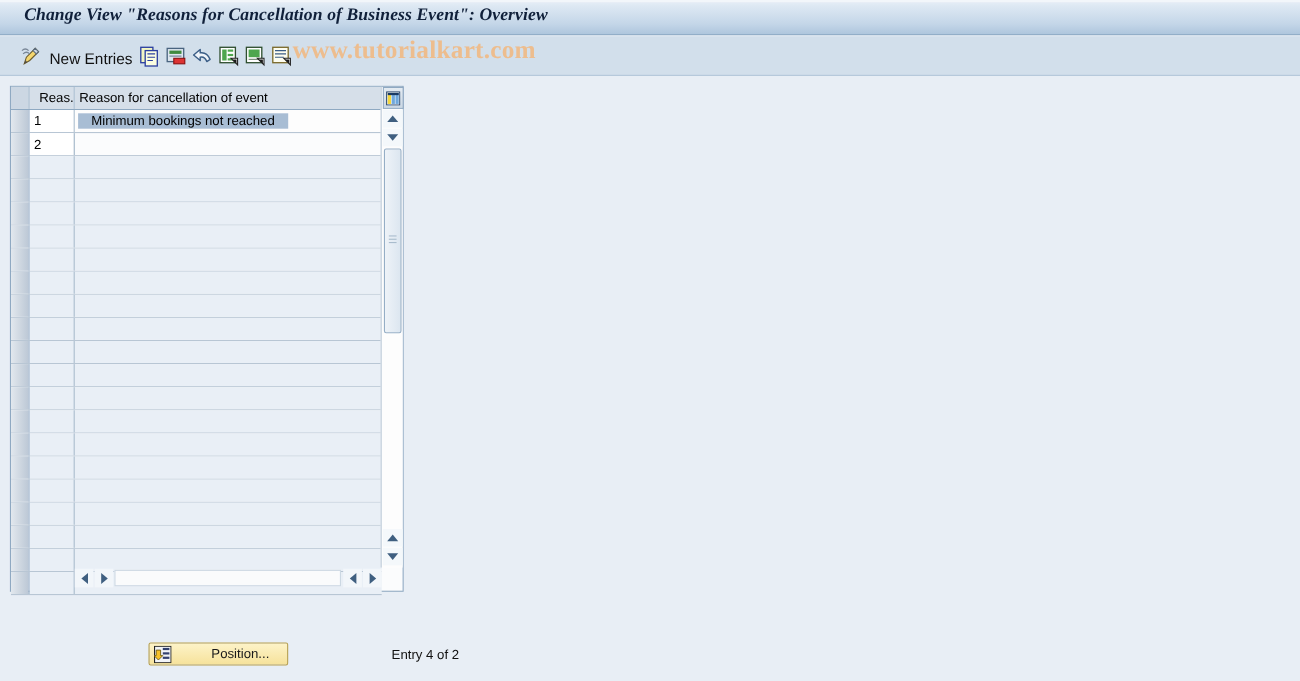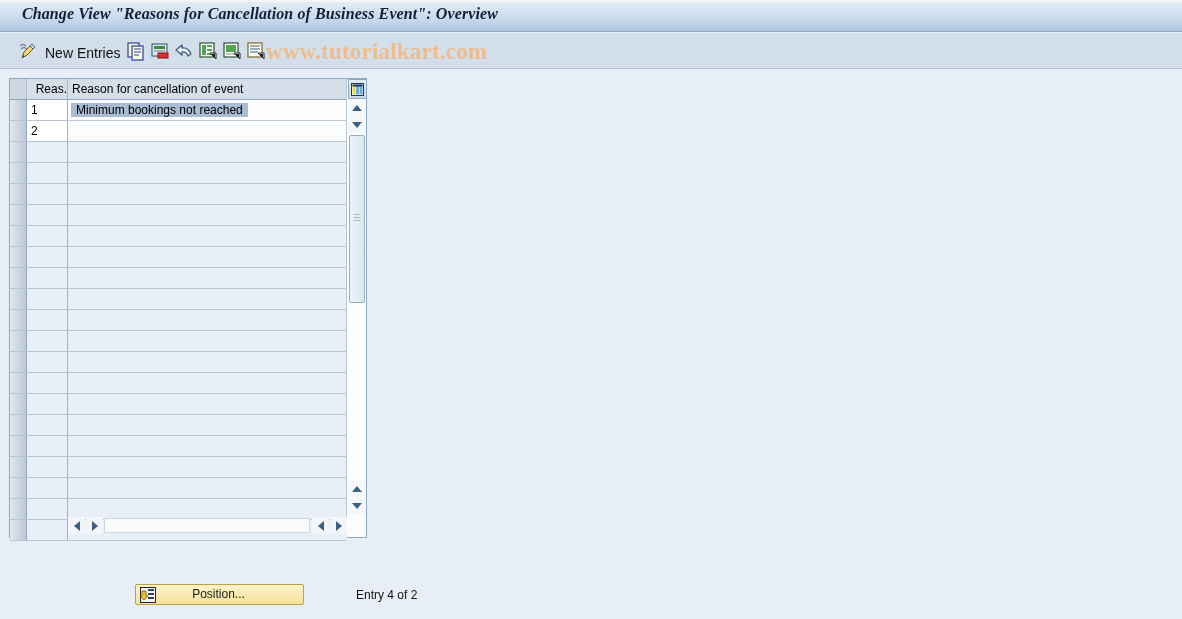--- a/index.html
+++ b/index.html
@@ -37,21 +37,21 @@
     position:absolute;left:0;top:33px;width:1182px;height:36px;
     background:#d2dfeb;
     border-bottom:1px solid #b3c7da;
     box-sizing:border-box;
   }
   .tb-icon{position:absolute;top:41px;width:20px;height:20px;cursor:default;}
   .tb-label{
     position:absolute;left:45px;top:45px;font-size:14px;color:#111;white-space:nowrap;
   }
   .watermark{
-    position:absolute;left:266px;top:39px;
+    position:absolute;left:266px;top:33px;
     font-family:"Liberation Serif", serif;
     font-size:23px;font-weight:bold;
     color:#edbd8e;white-space:nowrap;
     letter-spacing:.2px;
   }
 
   
   .table-panel{
     position:absolute;left:9px;top:78px;width:358px;height:460px;
     background:#fbfcfd;
@@ -88,21 +88,21 @@
     background:#e9eff6;border-right:1px solid #9fb3c6;
     box-sizing:border-box;padding-left:4px;font-size:12px;overflow:hidden;white-space:nowrap;
   }
   .row .v{
     position:absolute;left:58px;top:0;width:279px;height:20px;line-height:20px;
     background:#e9eff6;box-sizing:border-box;padding-left:3px;
     font-size:12px;overflow:hidden;white-space:nowrap;
   }
   .row.filled .k, .row.filled .v{background:#ffffff;}
   .row.filled .v{background:#fdfdfd;}
-  .row .v span.hl{background:#a8bdd4;color:#000;padding:0 5px;text-align:right;}
+  .row .v span.hl{background:#a8bdd4;color:#000;padding:0 12px;text-align:right;}
   .row.blank .k,.row.blank .v{background:#e9eff6;}
 
   
   .vbar{
     position:absolute;right:0;top:0;width:20px;height:437px;
     background:#fdfdfd;border-left:1px solid #b9c8d6;
     box-sizing:border-box;
   }
   .vbar .sq{
     position:absolute;left:1px;top:0;width:19px;height:20px;
@@ -138,21 +138,21 @@
     background:#f2f6fa;box-sizing:border-box;
     display:flex;align-items:center;justify-content:center;
   }
   .htrack{
     position:absolute;left:36px;top:2px;width:206px;height:15px;
     background:#fafbfc;border:1px solid #ccd8e3;box-sizing:border-box;
   }
 
   
   .pos-btn{
-    position:absolute;left:135px;top:584px;width:169px;height:21px;
+    position:absolute;left:135px;top:584px;width:127px;height:21px;
     background:linear-gradient(to bottom,#fdf3c8,#f6e29b);
     border:1px solid #b8a04e;border-radius:2px;
     box-sizing:border-box;cursor:default;
   }
   .pos-btn .lbl{
     position:absolute;left:0;top:0;width:147px;height:19px;line-height:19px;
     text-align:center;font-size:12px;color:#1a1a1a;
     padding-left:18px;box-sizing:border-box;
   }
   .entry-txt{

